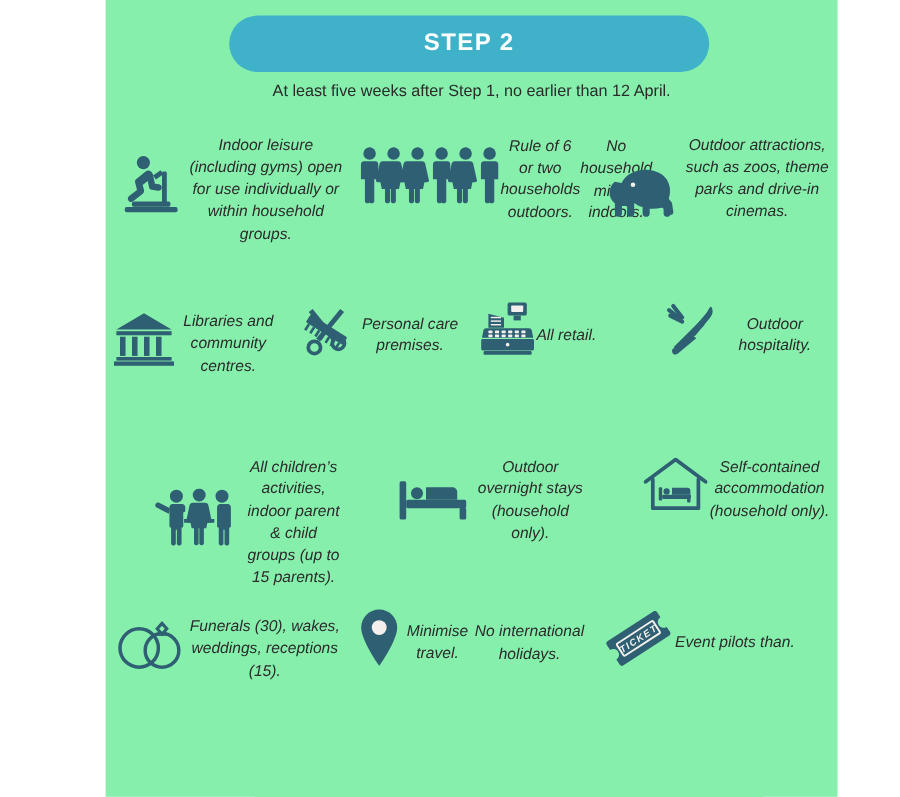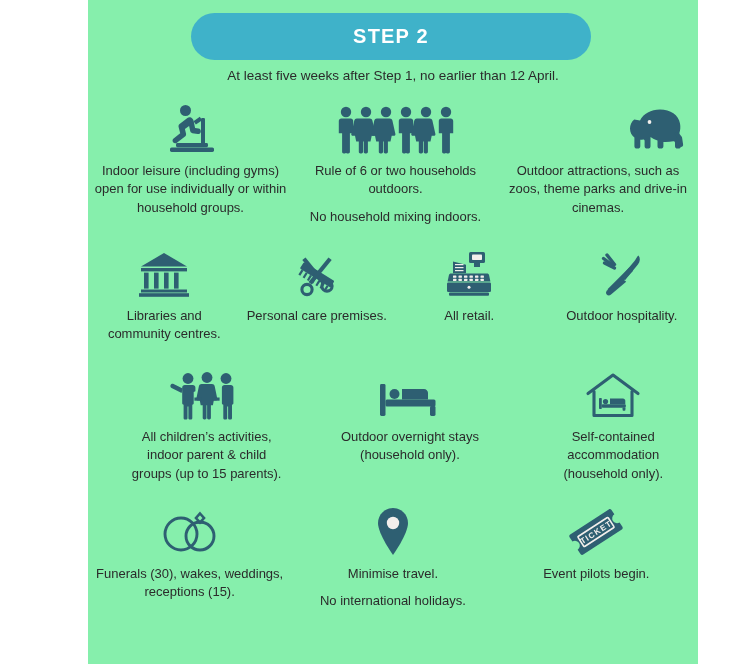--- a/index.html
+++ b/index.html
@@ -58,24 +58,24 @@
   
   .row {
     position: absolute;
     left: 0;
     width: 610px;
     display: flex;
     align-items: flex-start;
   }
   .cell {
     display: flex;
-    flex-direction: column;
     align-items: center;
     box-sizing: border-box;
     padding: 0 6px;
+    font-style: italic;
   }
   .icon-box {
     display: flex;
     align-items: flex-end;
     justify-content: center;
   }
   .caption {
     text-align: center;
     font-size: 13px;
     line-height: 1.42;
@@ -387,19 +387,19 @@
       <div class="cell">
         <div class="icon-box">
           <svg width="62" height="50" viewBox="0 0 62 50">
             <g transform="rotate(-33 31 25)">
               <path d="M8 13h46c1.1 0 2 .9 2 2v5.2a4.8 4.8 0 0 0 0 9.6V35c0 1.1-.9 2-2 2H8c-1.1 0-2-.9-2-2v-5.2a4.8 4.8 0 0 0 0-9.6V15c0-1.1.9-2 2-2z" fill="#2e5f72"></path>
               <rect x="13" y="19" width="36" height="12" rx="1" fill="none" stroke="#f2efec" stroke-width="1.6"></rect>
               <text x="31" y="28" text-anchor="middle" font-family="'Liberation Sans', sans-serif" font-size="8" font-weight="bold" fill="#f2efec" letter-spacing="1.2">TICKET</text>
             </g>
           </svg>
         </div>
-        <div class="caption">Event pilots begin.</div>
+        <div class="caption">Event pilots than.</div>
       </div>
 
     </div>
 
   </div>
 </div>
 
 </body></html>

